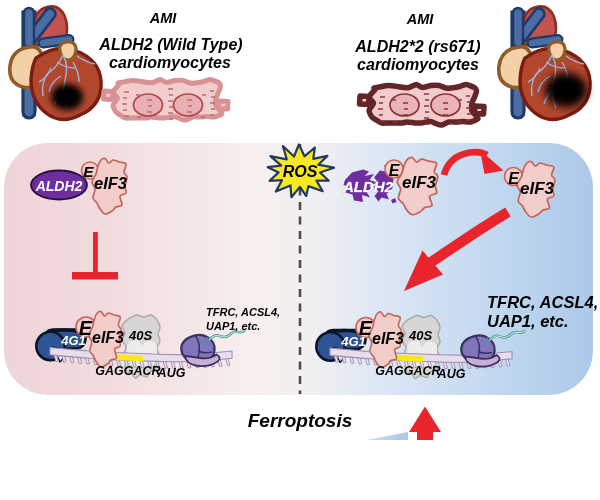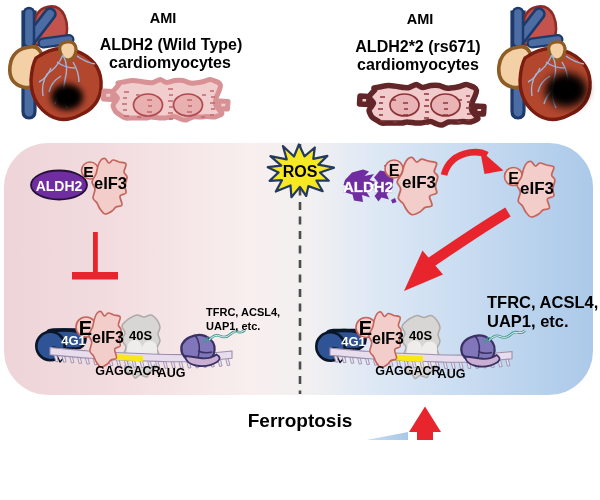--- a/index.html
+++ b/index.html
@@ -1,16 +1,16 @@
 <!DOCTYPE html>
 <html><head>
 <meta charset="utf-8">
 <style>
   html,body{margin:0;padding:0;background:#fff;}
-  #wrap{width:600px;height:440px;position:relative;overflow:hidden;}
+  #wrap{width:600px;height:440px;position:relative;overflow:hidden;font-style:italic;}
   svg{display:block;}
   text{font-family:"Liberation Sans", sans-serif;}
 </style>
 </head>
 <body>
 <div id="wrap">
 <svg width="600" height="500" viewBox="0 0 600 500">
 <defs>
   <linearGradient id="panelGrad" x1="0" y1="0" x2="1" y2="0">
     <stop offset="0" stop-color="#eed4d8"></stop>

